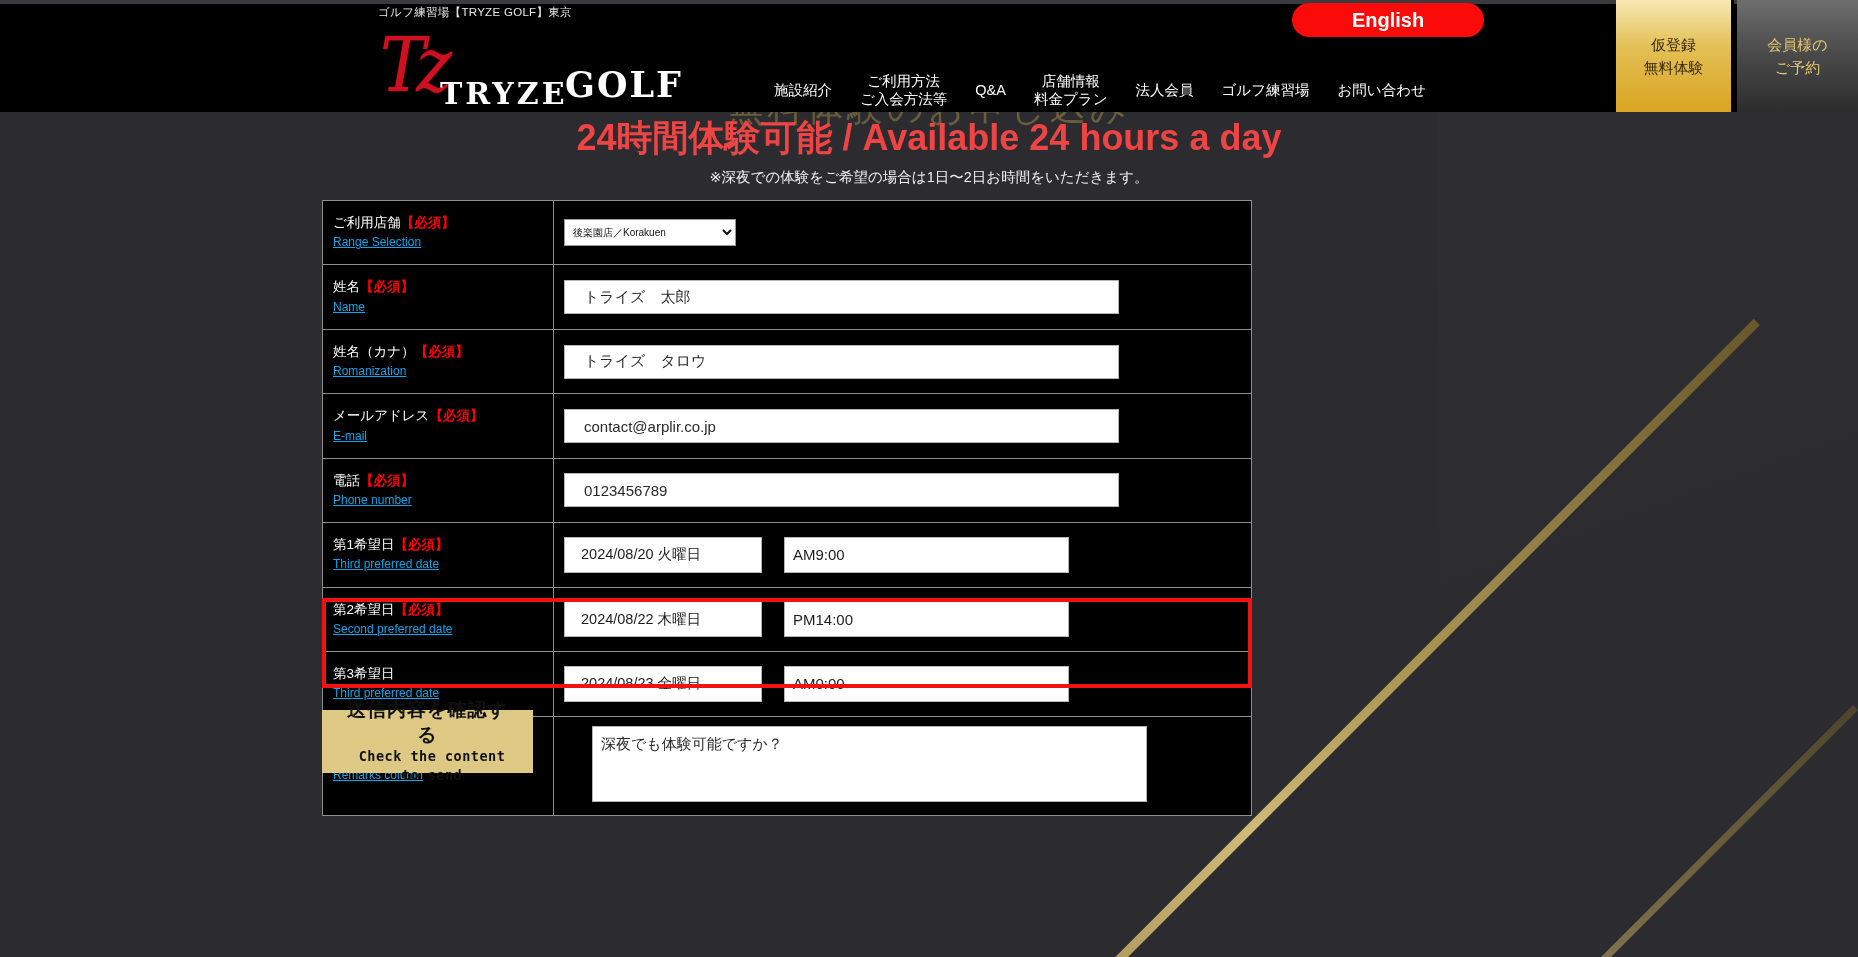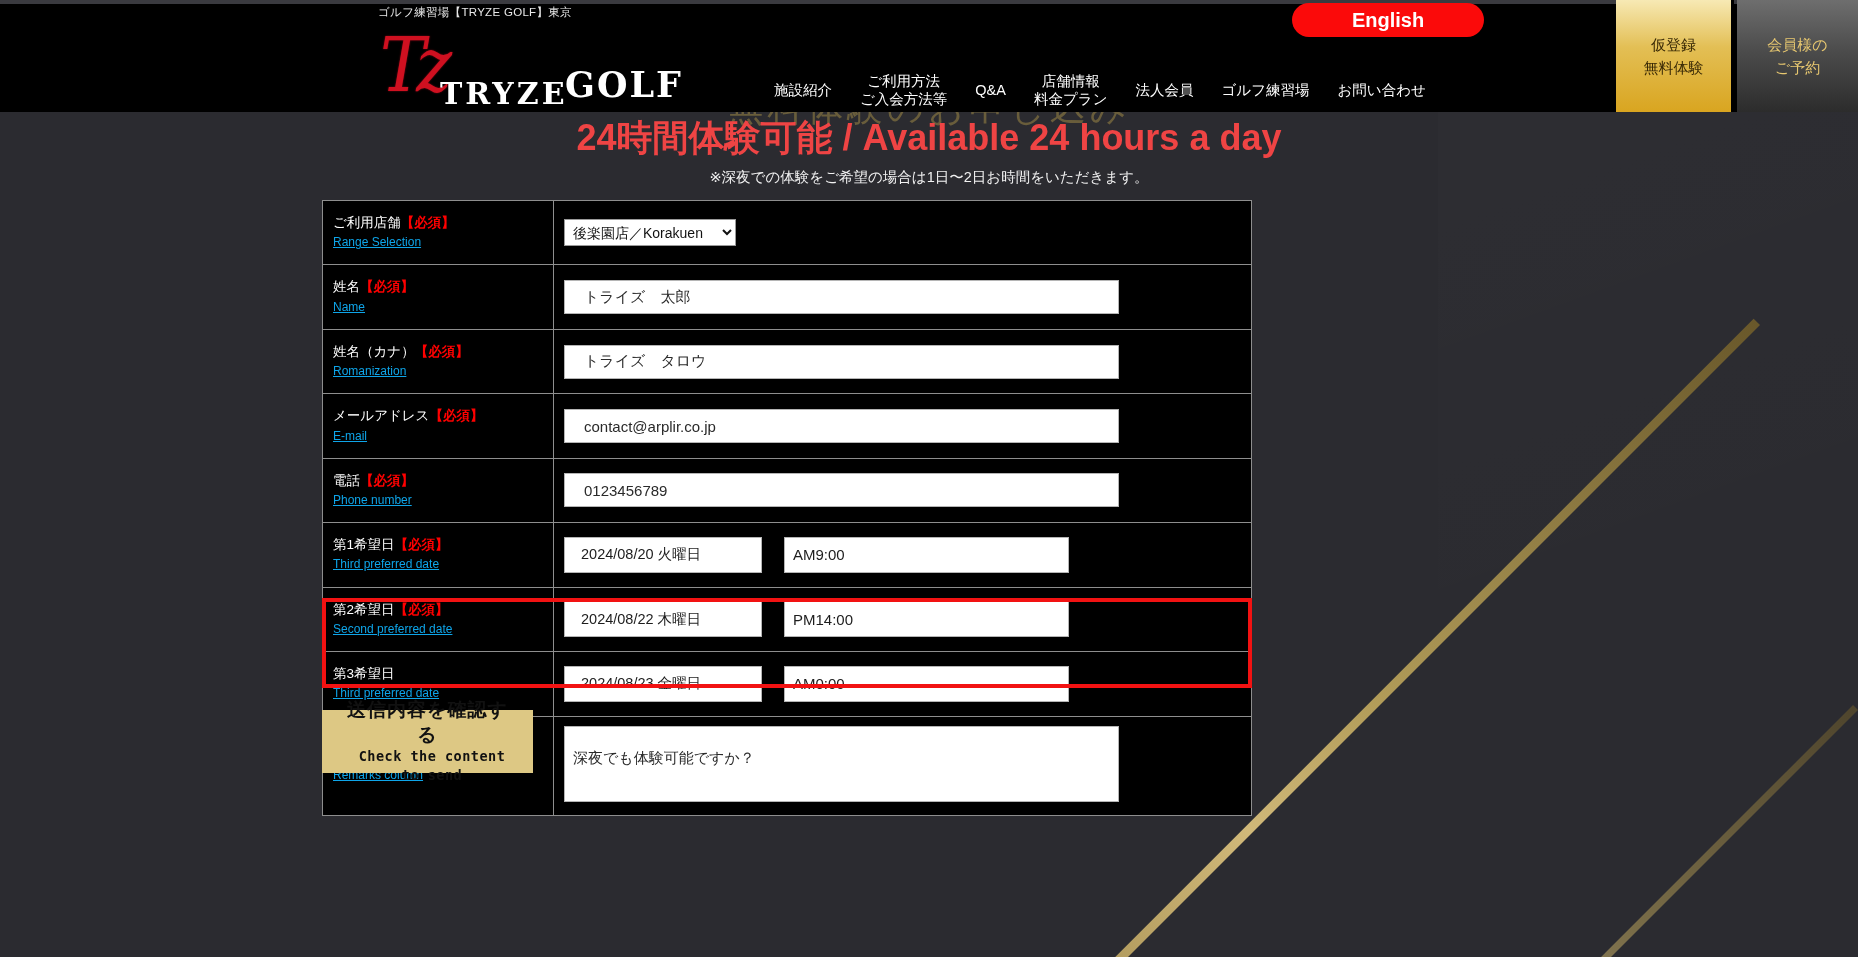--- a/index.html
+++ b/index.html
@@ -277,21 +277,21 @@
   .req { color: #ff0000; font-weight: bold; }
 
   td.val {
     padding: 9px 10px 9px 10px;
     background: #000;
   }
 
   select.store-select {
     width: 172px;
     height: 27px;
-    font-size: 14px;
+    font-size: 10px;
     font-family: "Liberation Sans", "DejaVu Sans", sans-serif;
     background: #ffffff;
     color: #111;
     border: 1px solid #9a9a9a;
     padding: 2px 4px;
   }
   input.txt {
     width: 555px;
     height: 34px;
     font-size: 15px;
@@ -324,23 +324,24 @@
     padding: 4px 8px;
   }
   textarea.remarks {
     width: 555px;
     height: 76px;
     font-size: 15px;
     font-family: "Liberation Sans", "DejaVu Sans", sans-serif;
     color: #2a2a2a;
     background: #ffffff;
     border: 1px solid #b5b5b5;
-    padding: 20px 8px;
+    padding: 6px 8px;
     resize: none;
     line-height: 1.4;
+    margin-left: 28px;
   }
 
   
   tr.highlight td { position: relative; }
   #highlight-box {
     position: absolute;
     left: 322px;
     top: 598px;
     width: 930px;
     height: 90px;

